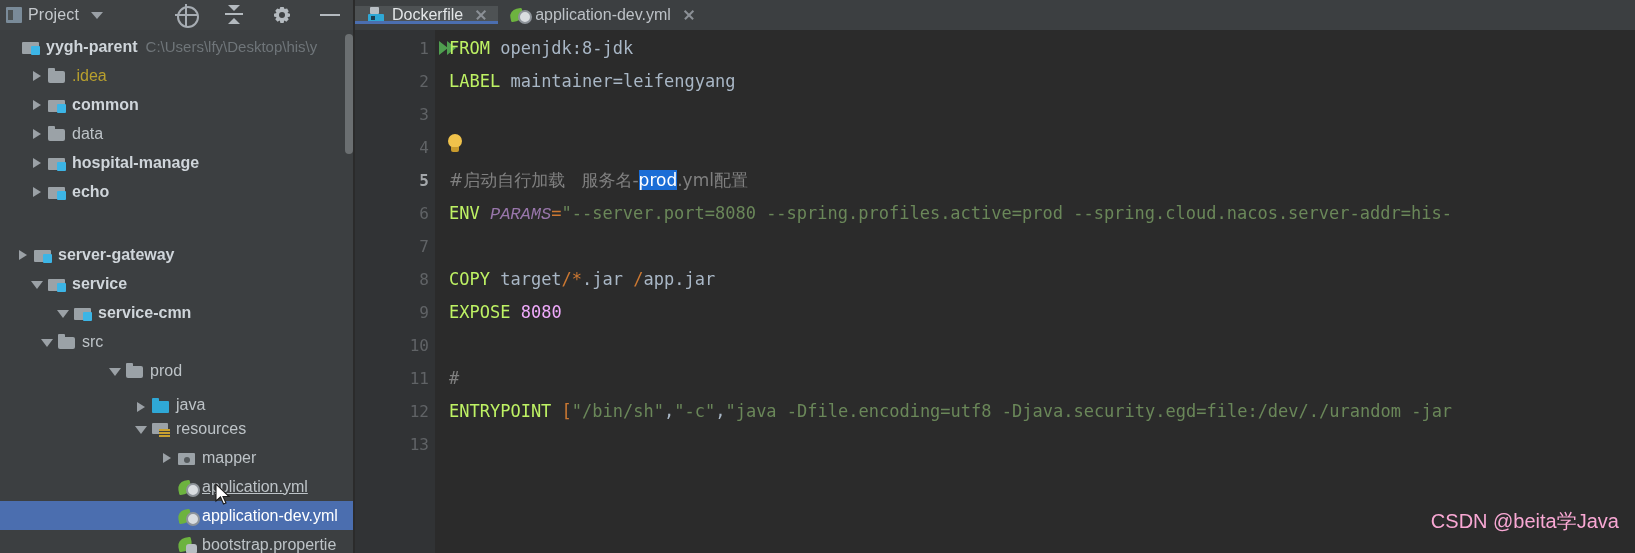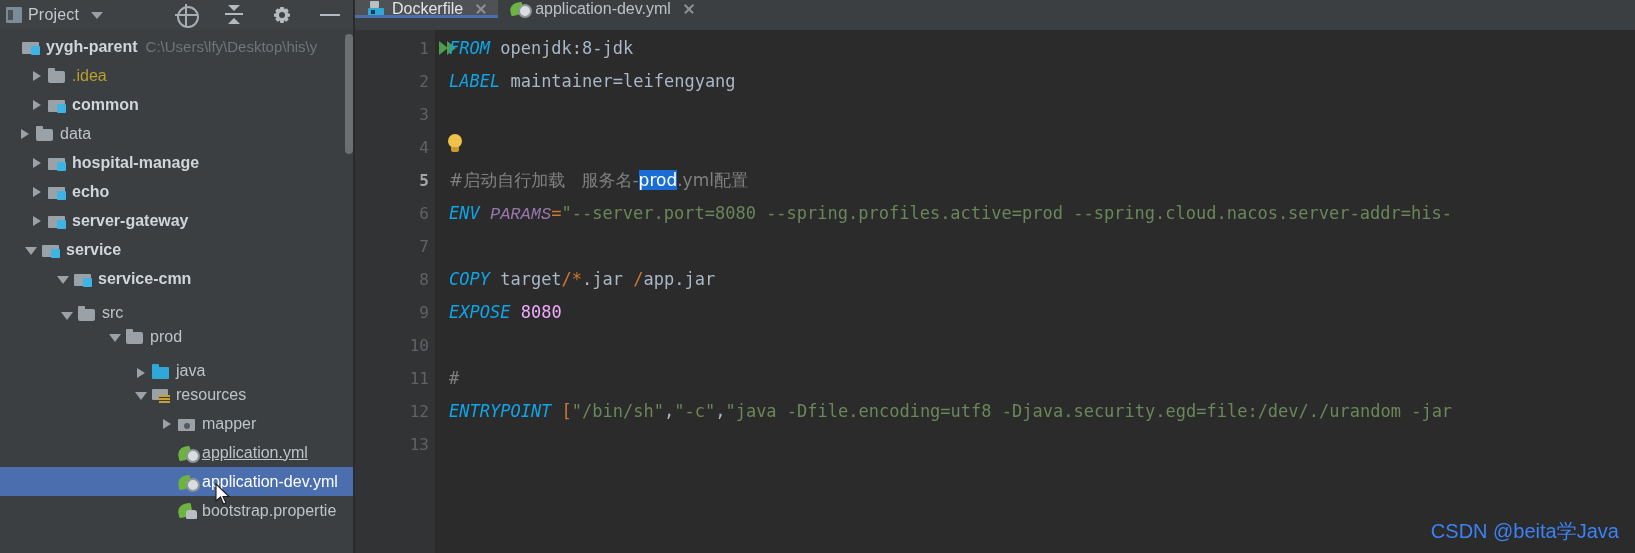--- a/index.html
+++ b/index.html
@@ -259,21 +259,21 @@
     display: flex;
     flex-direction: column;
     background: #2b2b2b;
     min-width: 0;
     position: relative;
   }
   #tabs-bar {
     height: 30px;
     background: #3c3f41;
     display: flex;
-    align-items: flex-start;
+    align-items: center;
     flex: 0 0 30px;
   }
   .tab {
     display: flex;
     align-items: center;
     padding: 0 10px 0 12px;
     position: relative;
     cursor: default;
     gap: 7px;
   }
@@ -377,35 +377,35 @@
   }
   .code-line {
     height: 33px;
     line-height: 33px;
     white-space: pre;
     font-size: 17px;
     font-family: "DejaVu Sans Mono", monospace;
     color: #a9b7c6;
     padding-left: 14px;
   }
-  .kw   { color: #0ea5e9; font-style: italic; }
+  .kw   { color: #bef264; }
   .str  { color: #6a8759; }
   .num  { color: #f0abfc; }
   .txt  { color: #a9b7c6; }
   .cmt  { color: #808080; }
   .var  { color: #9876aa; font-style: italic; font-family: Liberation Mono, monospace; }
   .op   { color: #cc7832; }
   .sel  { background: #1a6dd6; color:#ffffff; }
   .cn   { font-family: "DejaVu Sans", sans-serif; }
 
   #watermark {
     position: absolute;
     right: 16px;
-    bottom: 8px;
-    color: #3b82f6;
+    bottom: 18px;
+    color: #f9a8d4;
     font-size: 20px;
     font-family: "Liberation Sans", sans-serif;
     white-space: nowrap;
   }
 </style>
 </head>
 <body>
 
 <div id="app">
 
@@ -438,51 +438,51 @@
         <div class="tree-row" style="padding-left: 30px;">
           <span class="arrow right"></span>
           <span class="ficon folder"></span>
           <span class="tree-label yellow">.idea</span>
         </div>
         <div class="tree-row" style="padding-left: 30px;">
           <span class="arrow right"></span>
           <span class="ficon module"></span>
           <span class="tree-label bold">common</span>
         </div>
-        <div class="tree-row" style="padding-left: 18px;">
+        <div class="tree-row" style="padding-left: 30px;">
           <span class="arrow right"></span>
           <span class="ficon folder"></span>
           <span class="tree-label">data</span>
         </div>
         <div class="tree-row" style="padding-left: 30px;">
           <span class="arrow right"></span>
           <span class="ficon module"></span>
           <span class="tree-label bold">hospital-manage</span>
         </div>
         <div class="tree-row" style="padding-left: 30px;">
           <span class="arrow right"></span>
           <span class="ficon module"></span>
           <span class="tree-label bold">echo</span>
         </div>
-        <div class="tree-row" style="padding-left: 30px;">
+        <div class="tree-row" style="padding-left: 16px; margin-top: 34px;">
           <span class="arrow right"></span>
           <span class="ficon module"></span>
           <span class="tree-label bold">server-gateway</span>
         </div>
-        <div class="tree-row" style="padding-left: 24px;">
+        <div class="tree-row" style="padding-left: 30px;">
           <span class="arrow down"></span>
           <span class="ficon module"></span>
           <span class="tree-label bold">service</span>
         </div>
         <div class="tree-row" style="padding-left: 56px;">
           <span class="arrow down"></span>
           <span class="ficon module"></span>
           <span class="tree-label bold">service-cmn</span>
         </div>
-        <div class="tree-row" style="padding-left: 60px; align-items: flex-end;">
+        <div class="tree-row" style="padding-left: 40px;">
           <span class="arrow down"></span>
           <span class="ficon folder"></span>
           <span class="tree-label">src</span>
         </div>
         <div class="tree-row" style="padding-left: 108px;">
           <span class="arrow down"></span>
           <span class="ficon folder"></span>
           <span class="tree-label">prod</span>
         </div>
         <div class="tree-row" style="padding-left: 134px; align-items: flex-end;">

